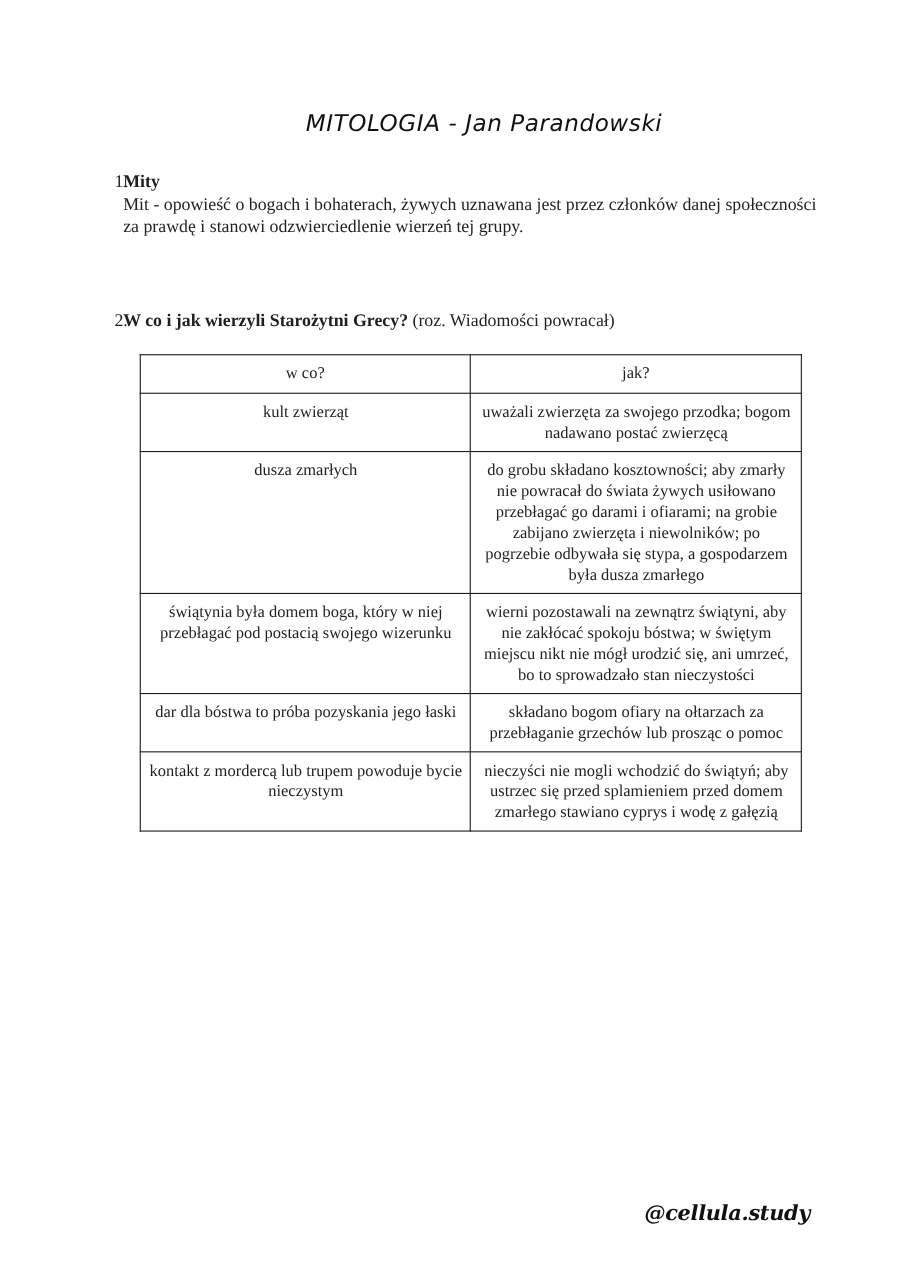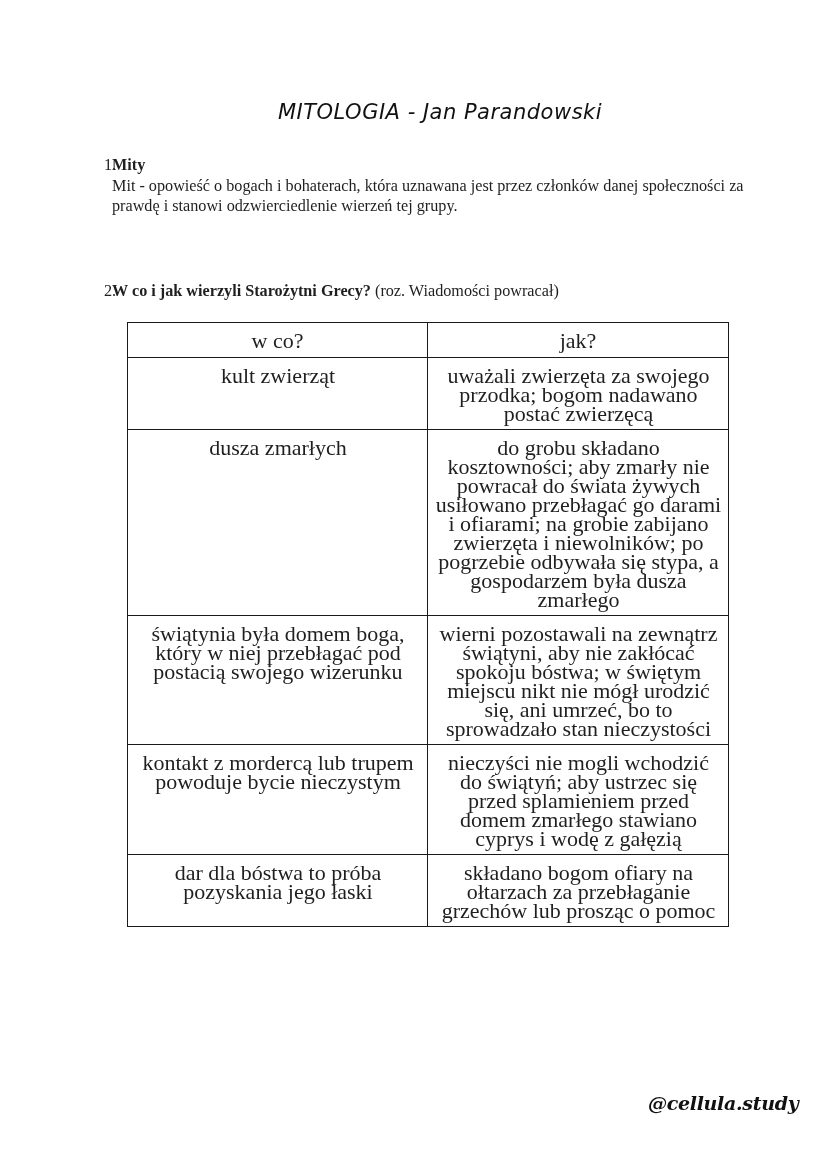--- a/index.html
+++ b/index.html
@@ -8,37 +8,37 @@
   .title { position: absolute; top: 100px; left: 0; width: 880px; text-align: center;
            font-family: "DejaVu Sans", sans-serif; font-style: italic; font-size: 21px;
            letter-spacing: 0.5px; color: #111; font-weight: normal; }
   .section { position: absolute; left: 104px; width: 640px; font-size: 16.2px; line-height: 20.5px; }
   .section .num { position: absolute; left: 0; top: 0; width: 22px; }
   .section .body { margin-left: 8px; }
   .section b { font-weight: bold; }
   .s1 { top: 155px; }
   .s2 { top: 281px; }
   table { position: absolute; left: 127px; top: 322px; width: 601px; border-collapse: collapse;
-          font-size: 22px; line-height: 19px; table-layout: fixed; }
+          font-size: 15px; line-height: 19px; table-layout: fixed; }
   td, th { border: 1.6px solid #1a1a1a; vertical-align: top; padding: 8px 6px 6px 7px; text-align: center; font-weight: normal; }
   th { text-align: center; padding: 8px 6px 7px 6px; }
   col.c1 { width: 300px; } col.c2 { width: 301px; }
-  .watermark { position: absolute; left: 648px; top: 1092px; font-family: "DejaVu Serif", serif;
+  .watermark { position: absolute; left: 586px; top: 1092px; font-family: "DejaVu Serif", serif;
                font-style: italic; font-weight: bold; font-size: 19px; color: #111; letter-spacing: -0.3px; text-align: center; }
 </style>
 </head>
 <body>
 
 <div class="title">MITOLOGIA - Jan Parandowski</div>
 
 <div class="section s1">
   <span class="num">1.</span>
   <div class="body">
     <b>Mity</b>
-    <div>Mit - opowieść o bogach i bohaterach, która uznawana jest przez członków danej społeczności za prawdę i stanowi odzwierciedlenie wierzeń tej grupy.</div>
+    <div>Mit - opowieść o bogach i bohaterach, żywych uznawana jest przez członków danej społeczności za prawdę i stanowi odzwierciedlenie wierzeń tej grupy.</div>
   </div>
 </div>
 
 <div class="section s2">
   <span class="num">2.</span>
   <div class="body">
     <b>W co i jak wierzyli Starożytni Grecy?</b><span> (roz. Wiadomości powracał)</span>
   </div>
 </div>
 
@@ -60,23 +60,23 @@
     </tr>
     <tr>
       <td>dusza zmarłych</td>
       <td>do grobu składano kosztowności; aby zmarły nie powracał do świata żywych usiłowano przebłagać go darami i ofiarami; na grobie zabijano zwierzęta i niewolników; po pogrzebie odbywała się stypa, a gospodarzem była dusza zmarłego</td>
     </tr>
     <tr>
       <td>świątynia była domem boga, który w niej przebłagać pod postacią swojego wizerunku</td>
       <td>wierni pozostawali na zewnątrz świątyni, aby nie zakłócać spokoju bóstwa; w świętym miejscu nikt nie mógł urodzić się, ani umrzeć, bo to sprowadzało stan nieczystości</td>
     </tr>
     <tr>
+      <td>dar dla bóstwa to próba pozyskania jego łaski</td>
+      <td>składano bogom ofiary na ołtarzach za przebłaganie grzechów lub prosząc o pomoc</td>
+    </tr>
+    <tr>
       <td>kontakt z mordercą lub trupem powoduje bycie nieczystym</td>
       <td>nieczyści nie mogli wchodzić do świątyń; aby ustrzec się przed splamieniem przed domem zmarłego stawiano cyprys i wodę z gałęzią</td>
-    </tr>
-    <tr>
-      <td>dar dla bóstwa to próba pozyskania jego łaski</td>
-      <td>składano bogom ofiary na ołtarzach za przebłaganie grzechów lub prosząc o pomoc</td>
     </tr>
   </tbody>
 </table>
 
 <div class="watermark">@cellula.study</div>
 
 </body></html>

